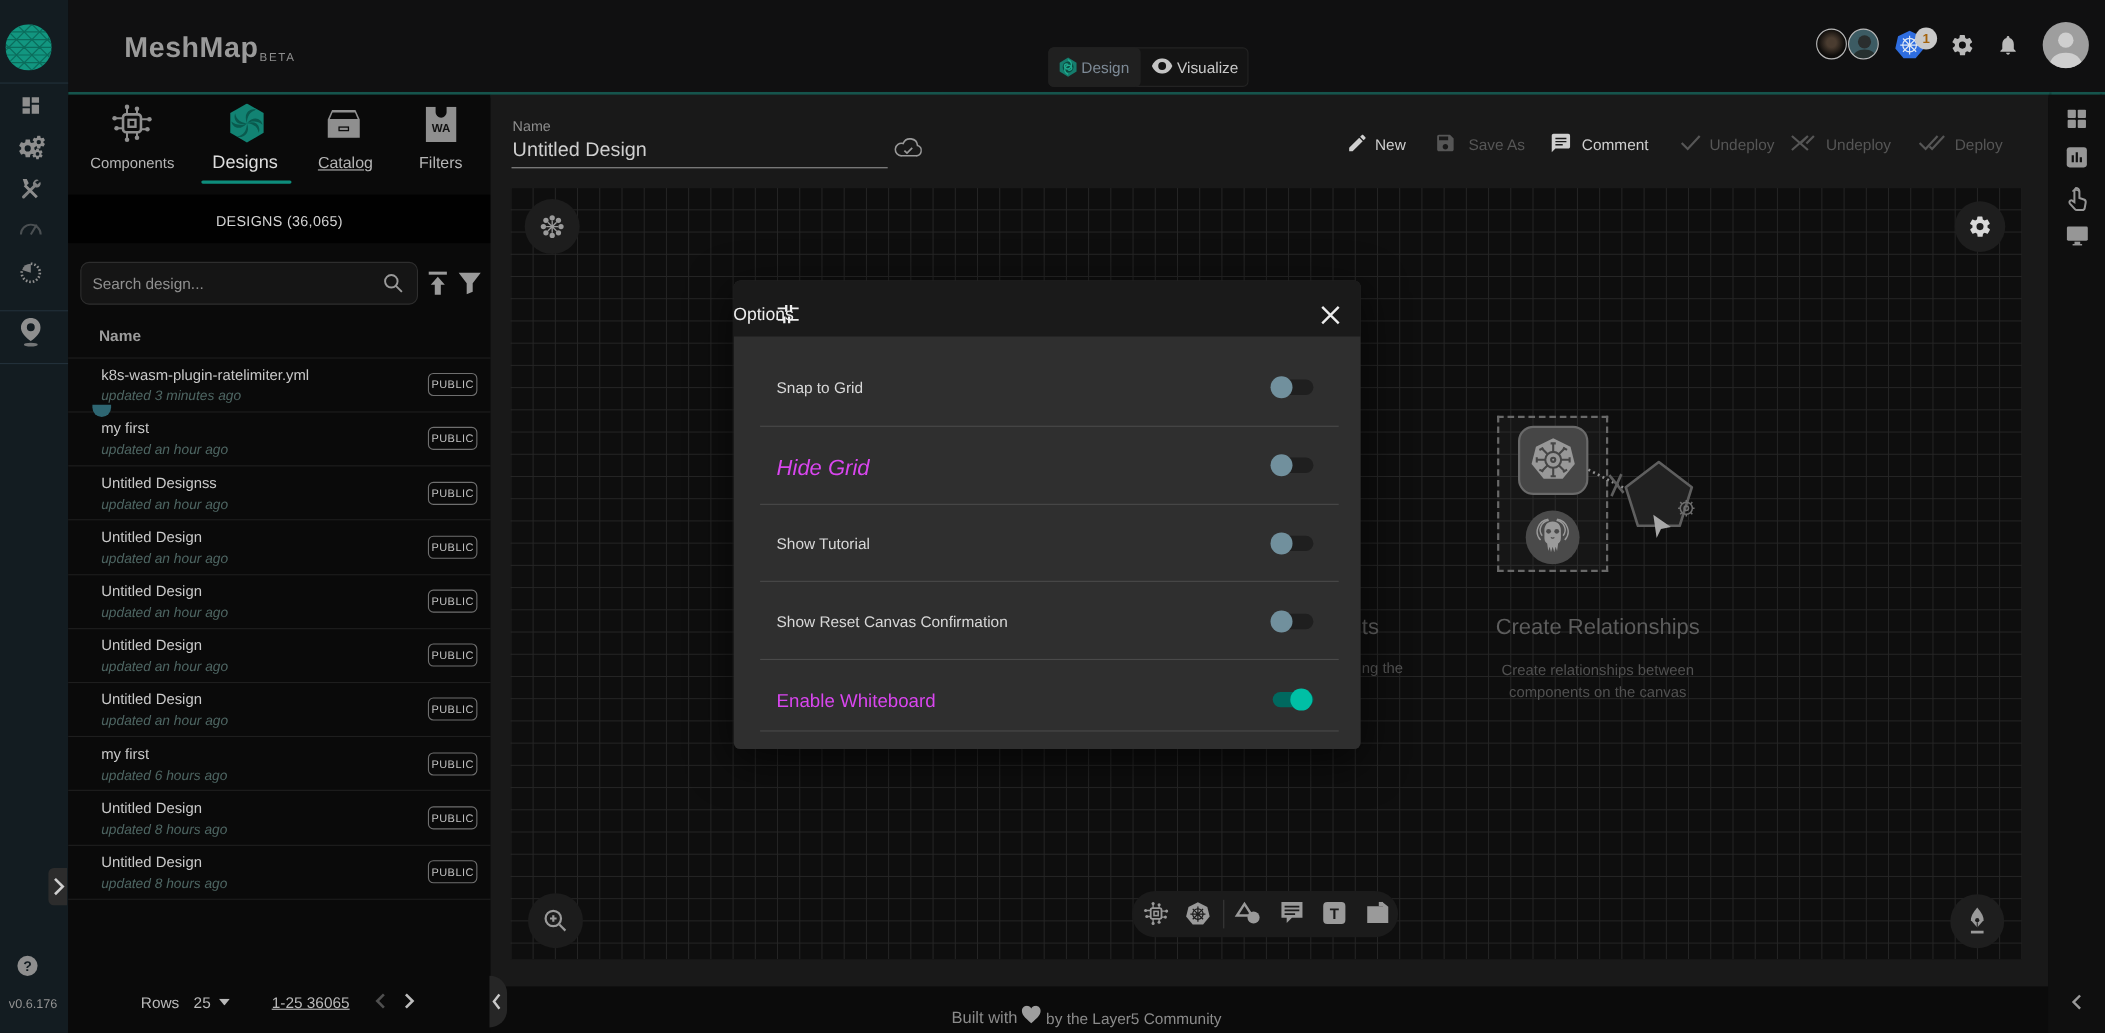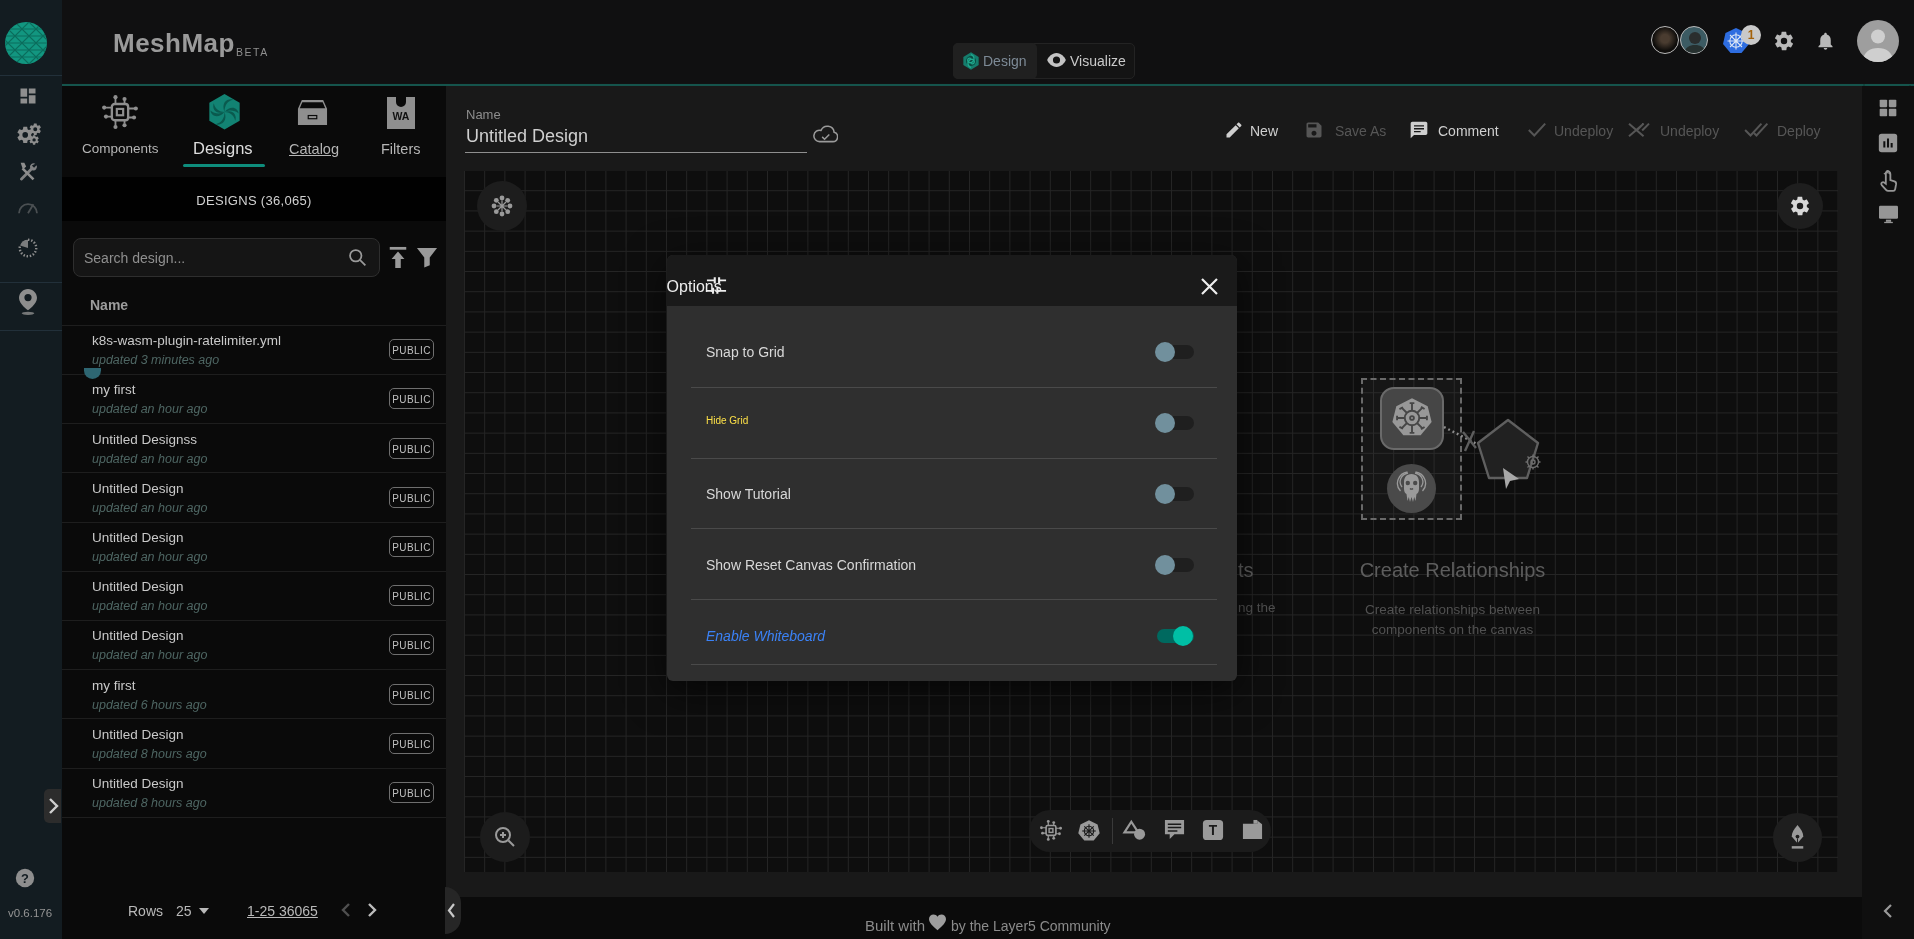--- a/index.html
+++ b/index.html
@@ -572,31 +572,31 @@
       </div>
       <div class="abs" style="left:1200px;top:277px;width:19px;height:19px;">
         <svg width="19" height="19" viewBox="0 0 19 19" fill="none" stroke="#ededed" stroke-width="2.2">
           <path d="M2 2 L17 17 M17 2 L2 17"></path>
         </svg>
       </div>
       <div class="abs" style="left:706px;top:344.2px;color:#d8d8d8;font-size:14px;">Snap to Grid</div>
       <div class="abs" style="left:1156.8px;top:345.2px;width:37.5px;height:14px;border-radius:7px;background:#1f1f1f;"></div>
       <div class="abs" style="left:1155px;top:342.2px;width:20px;height:20px;border-radius:50%;background:#71909d;"></div>
       <div class="abs" style="left:690.5px;top:386.9px;width:526px;height:1px;background:#4a4a4a;"></div>
-      <div class="abs" style="left:706px;top:415.4px;color:#fde047;font-size:10px;">Hide Grid</div>
+      <div class="abs" style="left:706px;top:415.4px;color:#d946ef;font-size:20px;font-style:italic;">Hide Grid</div>
       <div class="abs" style="left:1156.8px;top:416.4px;width:37.5px;height:14px;border-radius:7px;background:#1f1f1f;"></div>
       <div class="abs" style="left:1155px;top:413.4px;width:20px;height:20px;border-radius:50%;background:#71909d;"></div>
       <div class="abs" style="left:690.5px;top:457.6px;width:526px;height:1px;background:#4a4a4a;"></div>
       <div class="abs" style="left:706px;top:485.7px;color:#d8d8d8;font-size:14px;">Show Tutorial</div>
       <div class="abs" style="left:1156.8px;top:486.7px;width:37.5px;height:14px;border-radius:7px;background:#1f1f1f;"></div>
       <div class="abs" style="left:1155px;top:483.7px;width:20px;height:20px;border-radius:50%;background:#71909d;"></div>
       <div class="abs" style="left:690.5px;top:528.4px;width:526px;height:1px;background:#4a4a4a;"></div>
       <div class="abs" style="left:706px;top:556.9px;color:#d8d8d8;font-size:14px;">Show Reset Canvas Confirmation</div>
       <div class="abs" style="left:1156.8px;top:557.9px;width:37.5px;height:14px;border-radius:7px;background:#1f1f1f;"></div>
       <div class="abs" style="left:1155px;top:554.9px;width:20px;height:20px;border-radius:50%;background:#71909d;"></div>
       <div class="abs" style="left:690.5px;top:599.1px;width:526px;height:1px;background:#4a4a4a;"></div>
-      <div class="abs" style="left:706px;top:628.2px;color:#3b82f6;font-size:14px;font-style:italic;">Enable Whiteboard</div>
+      <div class="abs" style="left:706px;top:628.2px;color:#d946ef;font-size:17px;">Enable Whiteboard</div>
       <div class="abs" style="left:1156.8px;top:629.2px;width:37.5px;height:14px;border-radius:7px;background:#00695f;"></div>
       <div class="abs" style="left:1173px;top:626.2px;width:20px;height:20px;border-radius:50%;background:#00bfa5;"></div>
       <div class="abs" style="left:690.5px;top:664.3px;width:526px;height:1px;background:#4a4a4a;"></div>
     </div>
 
 </div>
 
 </body></html>

